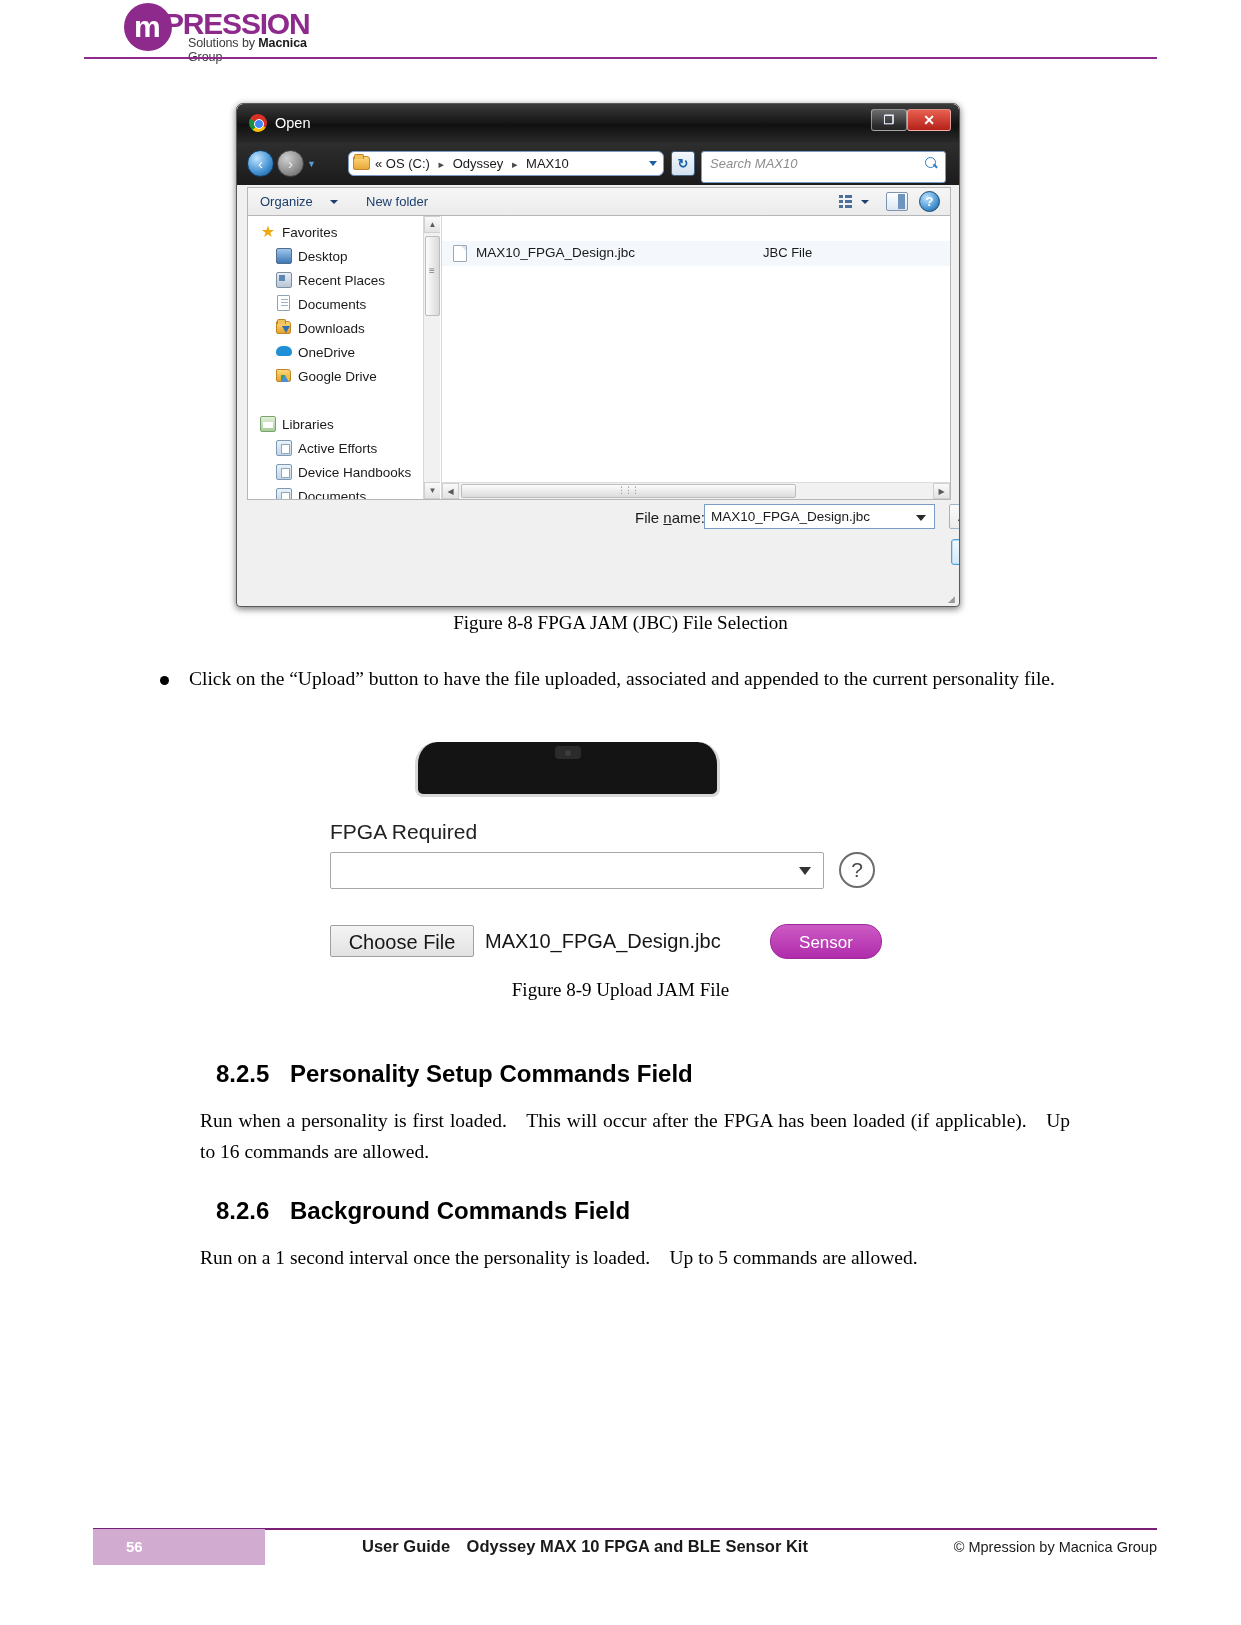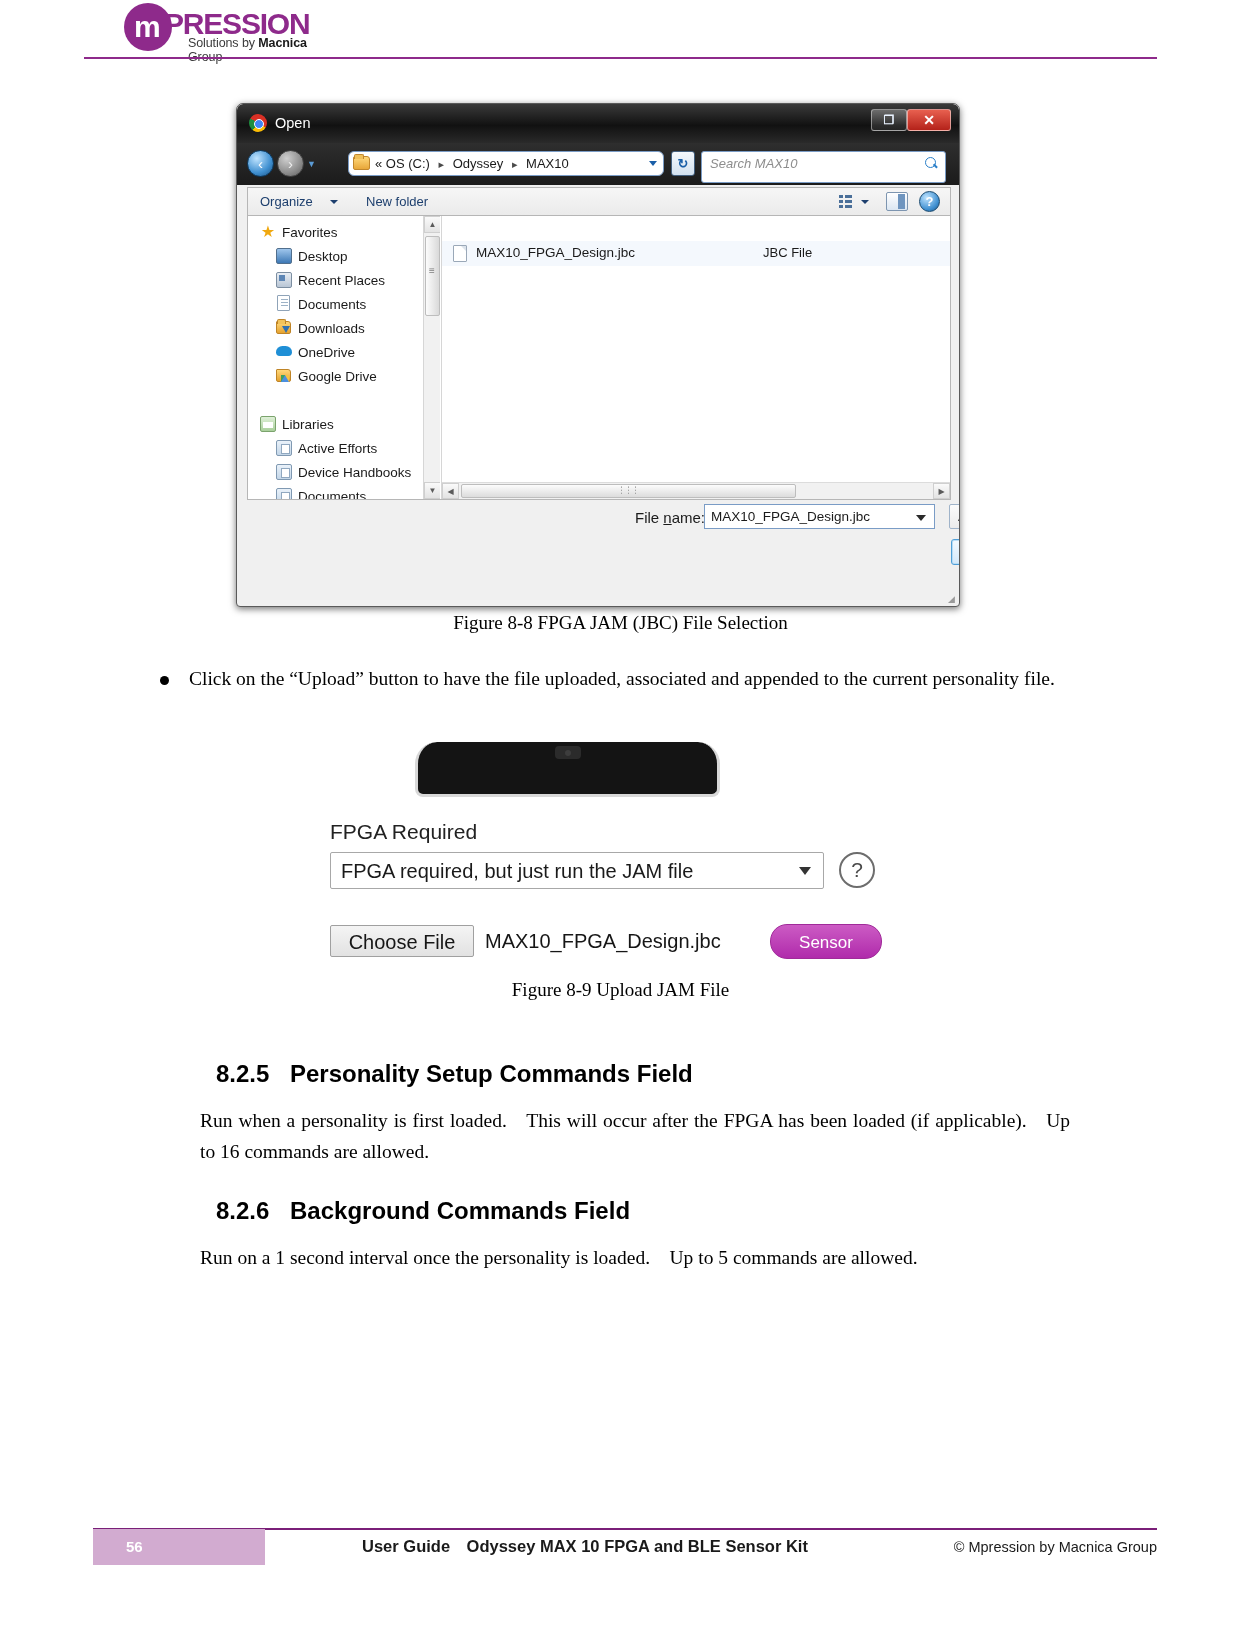--- a/index.html
+++ b/index.html
@@ -739,21 +739,20 @@
 
 <div class="fig9">
   <div class="phone-top">
     <div class="phone-speaker"></div>
     <div class="phone-cam"></div>
   </div>
 
   <div class="fpga-label">FPGA Required</div>
 
   <div class="fpga-select">
-    <div class="fpga-select-val">FPGA required, but just run the JAM file</div>
     <div class="fpga-select-caret"></div>
   </div>
 
   <div class="help-circle">
     <span>?</span>
   </div>
 
   <div class="choose-file-btn">
     <span class="choose-file-lbl">Choose File</span>
   </div>

